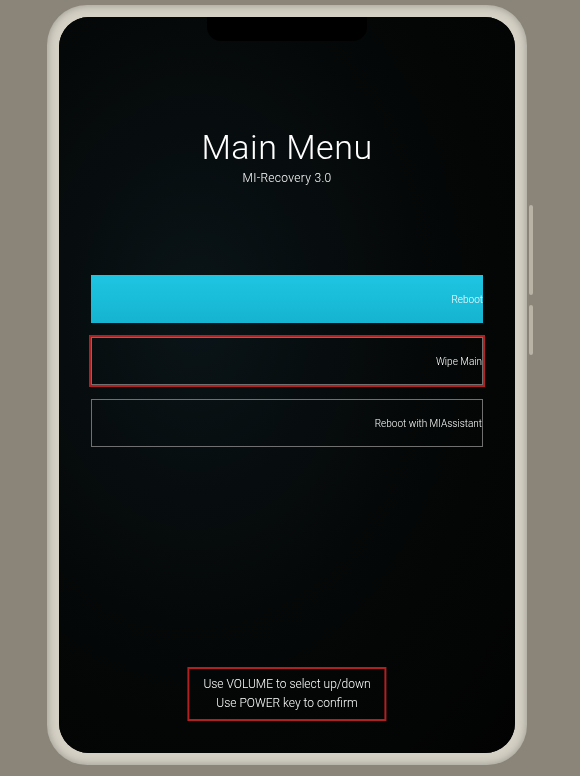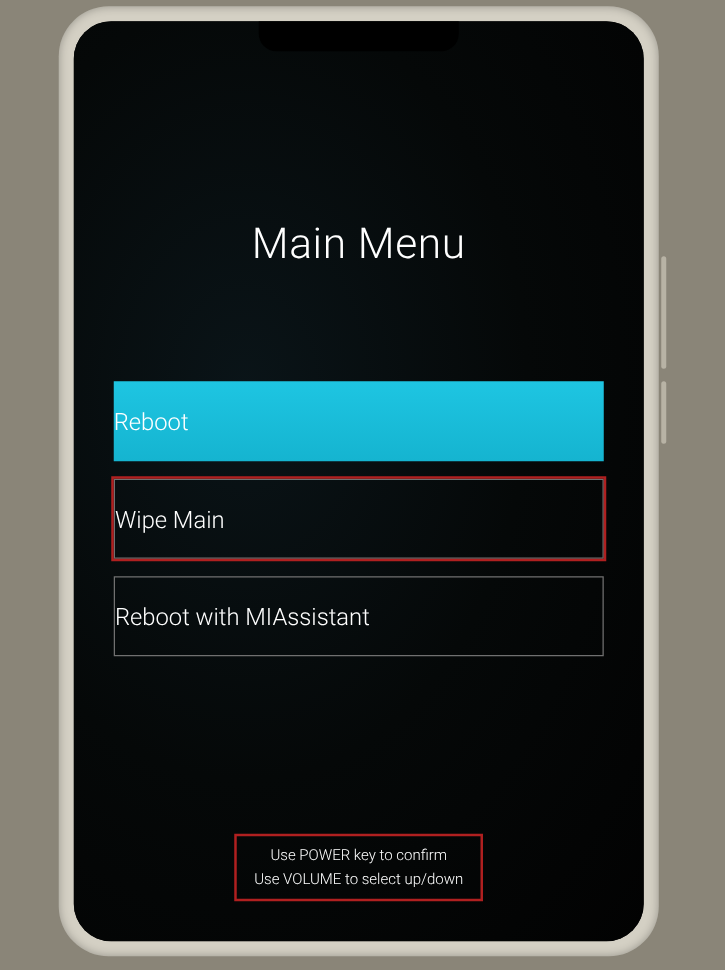--- a/index.html
+++ b/index.html
@@ -57,47 +57,46 @@
     }
     .header {
       text-align: center;
       margin-top: 110px;
     }
     .title {
       color: #ffffff;
       font-size: 34px;
       font-weight: 300;
       letter-spacing: 0.5px;
-      margin-top: 48px;
     }
     .subtitle {
       color: #ffffff;
       font-size: 12px;
       font-weight: 300;
       margin-top: 4px;
       letter-spacing: 0.3px;
     }
     .menu {
       margin-top: 90px;
       display: flex;
       flex-direction: column;
       gap: 14px;
       padding: 0 4px;
     }
     .menu-item {
       width: 100%;
-      height: 64px;
+      height: 48px;
       border: 1px solid #707070;
       background: transparent;
       color: #ffffff;
-      font-size: 19px;
+      font-size: 10px;
       font-weight: 300;
       display: flex;
       align-items: center;
-      justify-content: flex-start;
+      justify-content: flex-end;
       cursor: pointer;
       position: relative;
     }
     .menu-item.selected {
       background: linear-gradient(180deg, #1ec5e2 0%, #15b4d0 100%);
       border: none;
       color: #ffffff;
     }
     .menu-item.highlight-red {
       outline: 2px solid #b02020;
@@ -135,34 +134,35 @@
 
 <div class="phone-frame">
   <div class="side-button b1"></div>
   <div class="side-button b2"></div>
   <div class="phone-inner">
     <div class="notch"></div>
     <div class="screen">
 
       <div class="header">
         <div class="title">Main Menu</div>
+        <div class="subtitle">MI-Recovery 3.0</div>
       </div>
 
       <div class="menu">
         <div class="menu-item selected">
           <span>Reboot</span>
         </div>
         <div class="menu-item highlight-red">
           <span>Wipe Main</span>
         </div>
         <div class="menu-item">
           <span>Reboot with MIAssistant</span>
         </div>
       </div>
 
       <div class="footer">
+        <div class="footer-line">Use VOLUME to select up/down</div>
         <div class="footer-line">Use POWER key to confirm</div>
-        <div class="footer-line">Use VOLUME to select up/down</div>
       </div>
 
     </div>
   </div>
 </div>
 
 </body></html>

